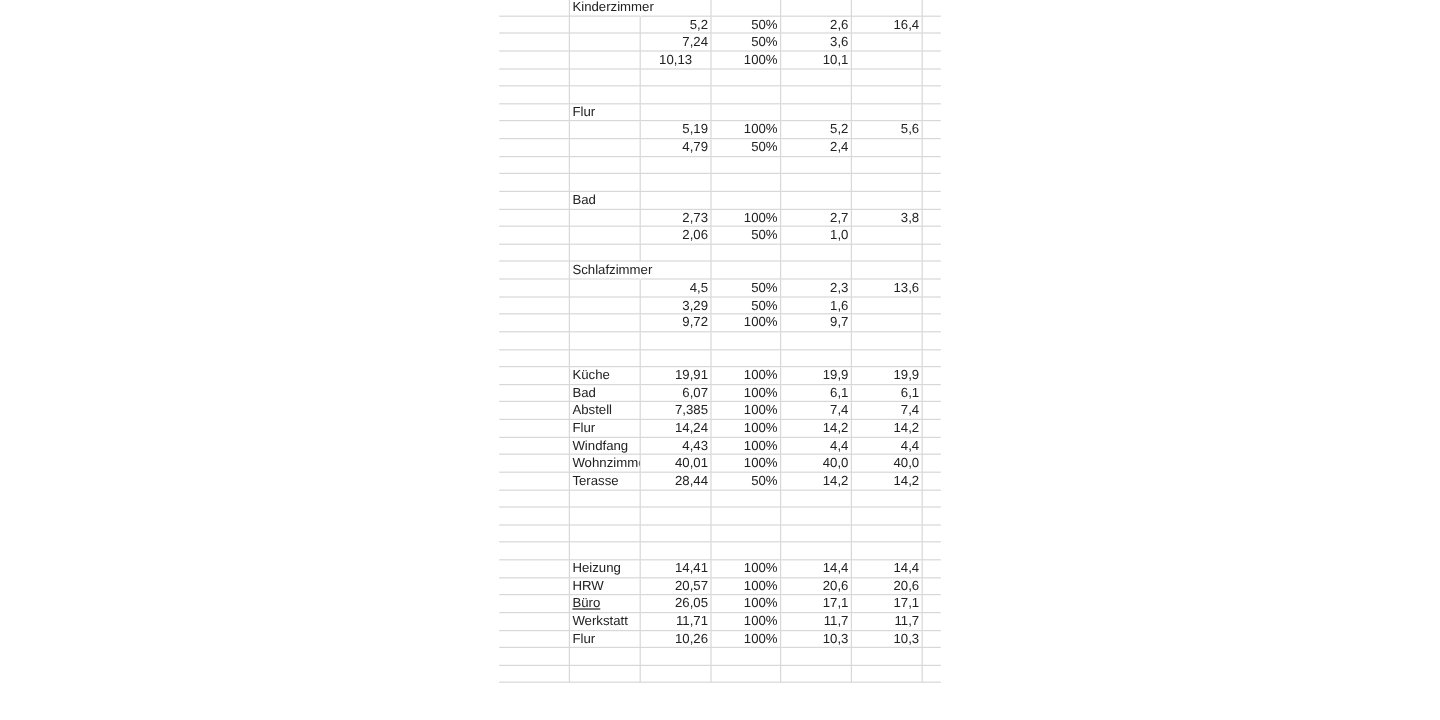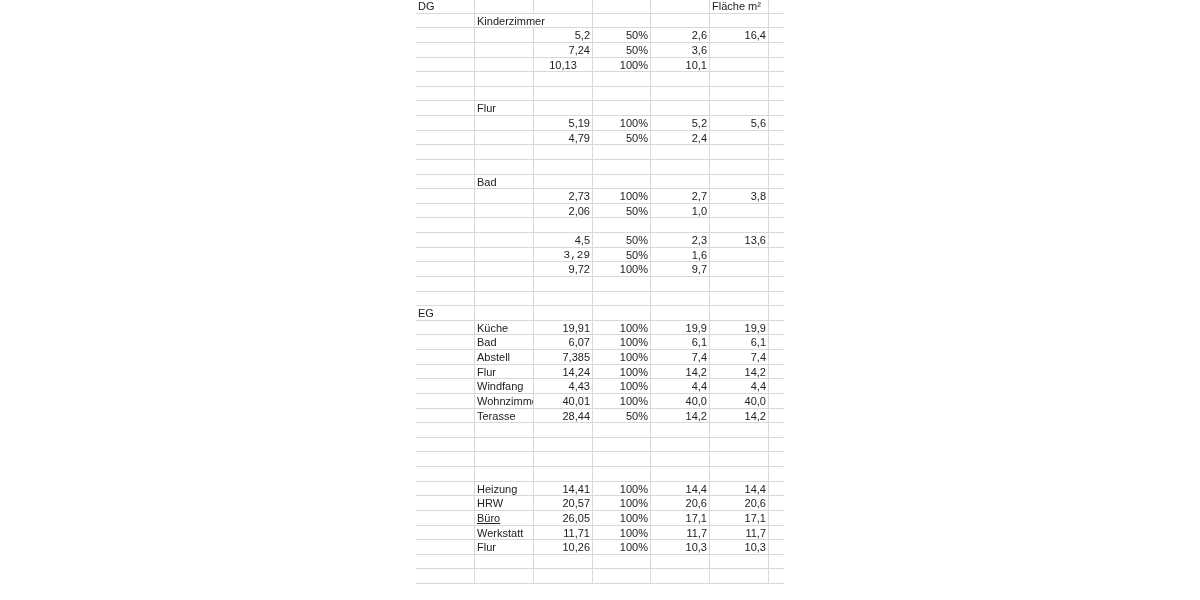--- a/index.html
+++ b/index.html
@@ -42,29 +42,20 @@
     position:relative;
     z-index:2;
   }
 </style>
 </head>
 <body>
 
 <div class="page">
   <div class="sheet" id="sheet">
       <div class="row" style="height: 14.63px;">
-        <div class="cell align-left" style="width: 59px;">DG</div>
-        <div class="cell align-left" style="width: 59px;"></div>
-        <div class="cell align-right" style="width: 59px;"></div>
-        <div class="cell align-right" style="width: 58px;"></div>
-        <div class="cell align-right" style="width: 59px;"></div>
-        <div class="cell align-left" style="width: 59px;">Fläche m²</div>
-        <div class="cell align-left no-right" style="width: 15px;"></div>
-      </div>
-      <div class="row" style="height: 14.63px;">
         <div class="cell align-left" style="width: 59px;"></div>
         <div class="cell align-left spill" style="width: 59px;">Kinderzimmer</div>
         <div class="cell align-right" style="width: 59px;"></div>
         <div class="cell align-right" style="width: 58px;"></div>
         <div class="cell align-right" style="width: 59px;"></div>
         <div class="cell align-right" style="width: 59px;"></div>
         <div class="cell align-left no-right" style="width: 15px;"></div>
       </div>
       <div class="row" style="height: 14.63px;">
         <div class="cell align-left" style="width: 59px;"></div>
@@ -187,31 +178,40 @@
         <div class="cell align-left" style="width: 59px;"></div>
         <div class="cell align-left" style="width: 59px;"></div>
         <div class="cell align-right" style="width: 59px;"></div>
         <div class="cell align-right" style="width: 58px;"></div>
         <div class="cell align-right" style="width: 59px;"></div>
         <div class="cell align-right" style="width: 59px;"></div>
         <div class="cell align-left no-right" style="width: 15px;"></div>
       </div>
       <div class="row" style="height: 14.63px;">
         <div class="cell align-left" style="width: 59px;"></div>
+        <div class="cell align-left spill" style="width: 59px;">Schlafzimmer</div>
+        <div class="cell align-right" style="width: 59px;"></div>
+        <div class="cell align-right" style="width: 58px;"></div>
+        <div class="cell align-right" style="width: 59px;"></div>
+        <div class="cell align-right" style="width: 59px;"></div>
+        <div class="cell align-left no-right" style="width: 15px;"></div>
+      </div>
+      <div class="row" style="height: 14.63px;">
+        <div class="cell align-left" style="width: 59px;"></div>
         <div class="cell align-left" style="width: 59px;"></div>
         <div class="cell align-right" style="width: 59px;">4,5</div>
         <div class="cell align-right" style="width: 58px;">50%</div>
         <div class="cell align-right" style="width: 59px;">2,3</div>
         <div class="cell align-right" style="width: 59px;">13,6</div>
         <div class="cell align-left no-right" style="width: 15px;"></div>
       </div>
       <div class="row" style="height: 14.63px;">
         <div class="cell align-left" style="width: 59px;"></div>
         <div class="cell align-left" style="width: 59px;"></div>
-        <div class="cell align-right" style="width: 59px; font-family: Liberation Mono, monospace;">3,29</div>
+        <div class="cell align-right" style="width: 59px;">3,29</div>
         <div class="cell align-right" style="width: 58px;">50%</div>
         <div class="cell align-right" style="width: 59px;">1,6</div>
         <div class="cell align-right" style="width: 59px;"></div>
         <div class="cell align-left no-right" style="width: 15px;"></div>
       </div>
       <div class="row" style="height: 14.63px;">
         <div class="cell align-left" style="width: 59px;"></div>
         <div class="cell align-left" style="width: 59px;"></div>
         <div class="cell align-right" style="width: 59px;">9,72</div>
         <div class="cell align-right" style="width: 58px;">100%</div>
@@ -223,29 +223,20 @@
         <div class="cell align-left" style="width: 59px;"></div>
         <div class="cell align-left" style="width: 59px;"></div>
         <div class="cell align-right" style="width: 59px;"></div>
         <div class="cell align-right" style="width: 58px;"></div>
         <div class="cell align-right" style="width: 59px;"></div>
         <div class="cell align-right" style="width: 59px;"></div>
         <div class="cell align-left no-right" style="width: 15px;"></div>
       </div>
       <div class="row" style="height: 14.63px;">
         <div class="cell align-left" style="width: 59px;"></div>
-        <div class="cell align-left" style="width: 59px;"></div>
-        <div class="cell align-right" style="width: 59px;"></div>
-        <div class="cell align-right" style="width: 58px;"></div>
-        <div class="cell align-right" style="width: 59px;"></div>
-        <div class="cell align-right" style="width: 59px;"></div>
-        <div class="cell align-left no-right" style="width: 15px;"></div>
-      </div>
-      <div class="row" style="height: 14.63px;">
-        <div class="cell align-left" style="width: 59px;">EG</div>
         <div class="cell align-left" style="width: 59px;"></div>
         <div class="cell align-right" style="width: 59px;"></div>
         <div class="cell align-right" style="width: 58px;"></div>
         <div class="cell align-right" style="width: 59px;"></div>
         <div class="cell align-right" style="width: 59px;"></div>
         <div class="cell align-left no-right" style="width: 15px;"></div>
       </div>
       <div class="row" style="height: 14.63px;">
         <div class="cell align-left" style="width: 59px;"></div>
         <div class="cell align-left" style="width: 59px;">Küche</div>

